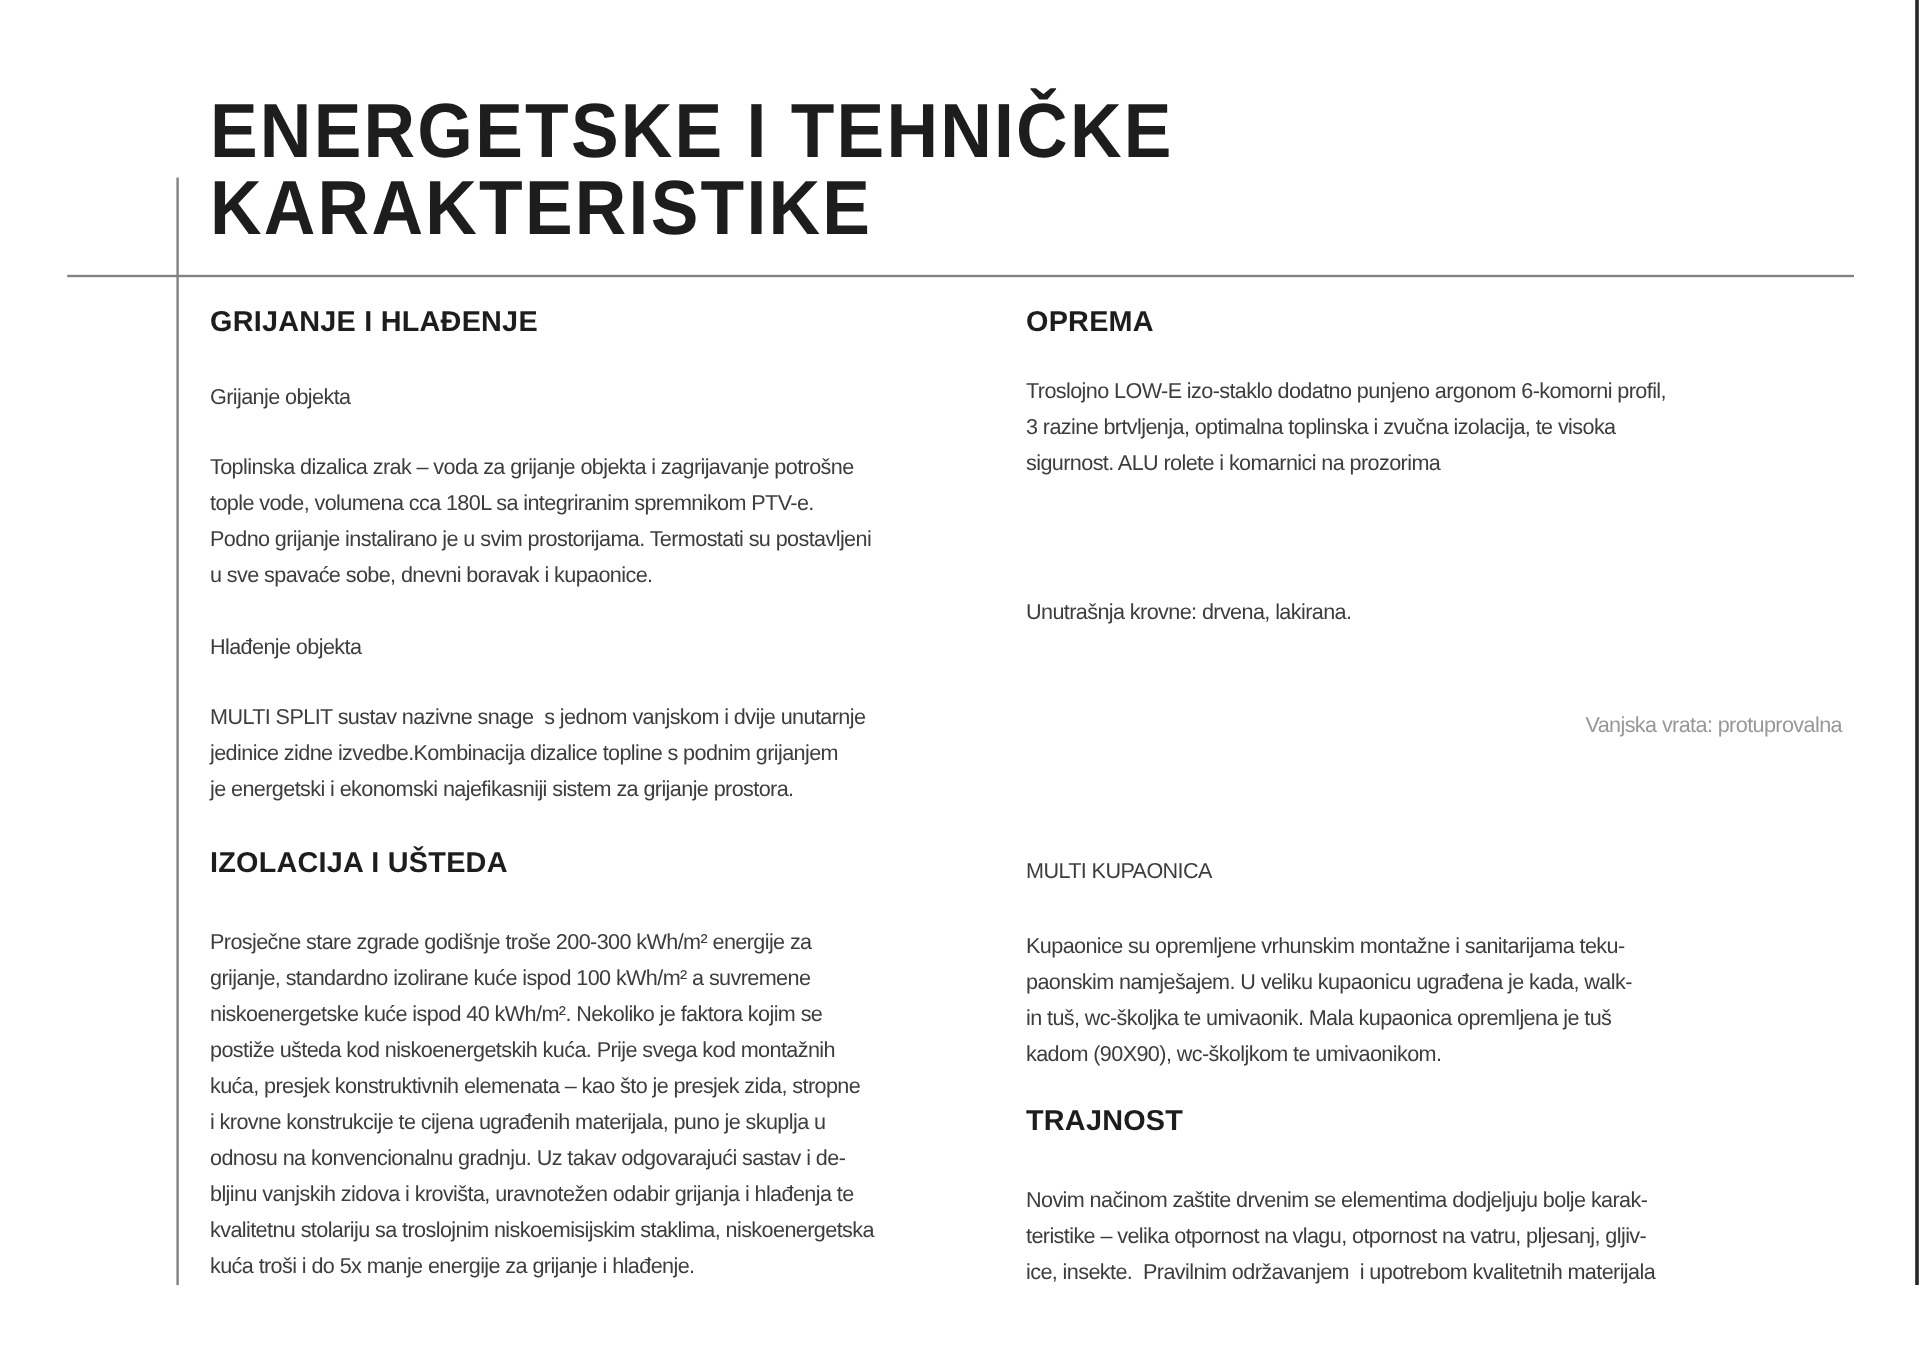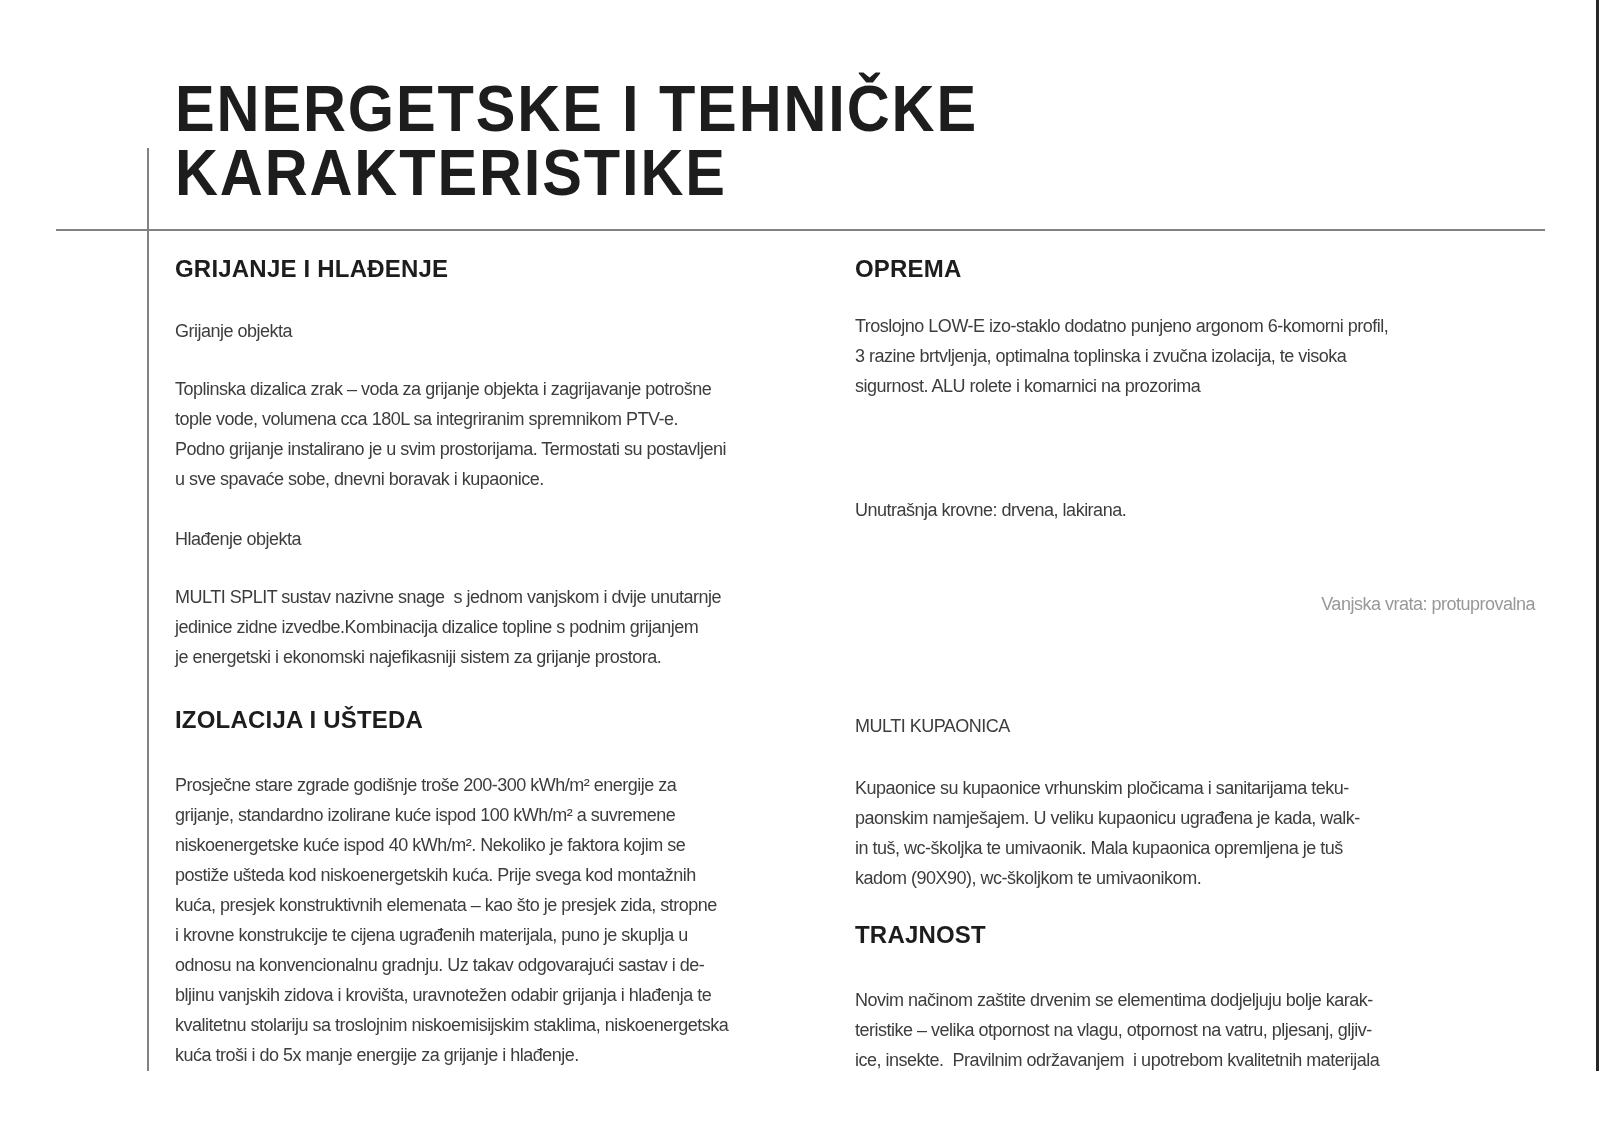--- a/index.html
+++ b/index.html
@@ -123,21 +123,21 @@
   <section class="col col-right">
     <h2>OPREMA</h2>
     <p class="para m28">Troslojno LOW-E izo-staklo dodatno punjeno argonom 6-komorni profil,
 3 razine brtvljenja, optimalna toplinska i zvučna izolacija, te visoka
 sigurnost. ALU rolete i komarnici na prozorima</p>
     <p class="para doors m32">
       <span>Unutrašnja krovne: drvena, lakirana.</span>
       <span class="light">Vanjska vrata: protuprovalna</span>
     </p>
     <p class="sub m30">MULTI KUPAONICA</p>
-    <p class="para m32">Kupaonice su kupaonice vrhunskim pločicama i sanitarijama teku-
+    <p class="para m32">Kupaonice su opremljene vrhunskim montažne i sanitarijama teku-
 paonskim namješajem. U veliku kupaonicu ugrađena je kada, walk-
 in tuš, wc-školjka te umivaonik. Mala kupaonica opremljena je tuš
 kadom (90X90), wc-školjkom te umivaonikom.</p>
     <h2 class="m28">TRAJNOST</h2>
     <p class="para m36">Novim načinom zaštite drvenim se elementima dodjeljuju bolje karak-
 teristike – velika otpornost na vlagu, otpornost na vatru, pljesanj, gljiv-
 ice, insekte.  Pravilnim održavanjem  i upotrebom kvalitetnih materijala
 montažne drvene kuće mogu doseći zaista visoku starost, 150 godina
 ili više uz redovita održavanja. Uz pravilno održavanje, prvih 30-40
 godina neće biti potrebe za nekim većim zahvatima.</p>

